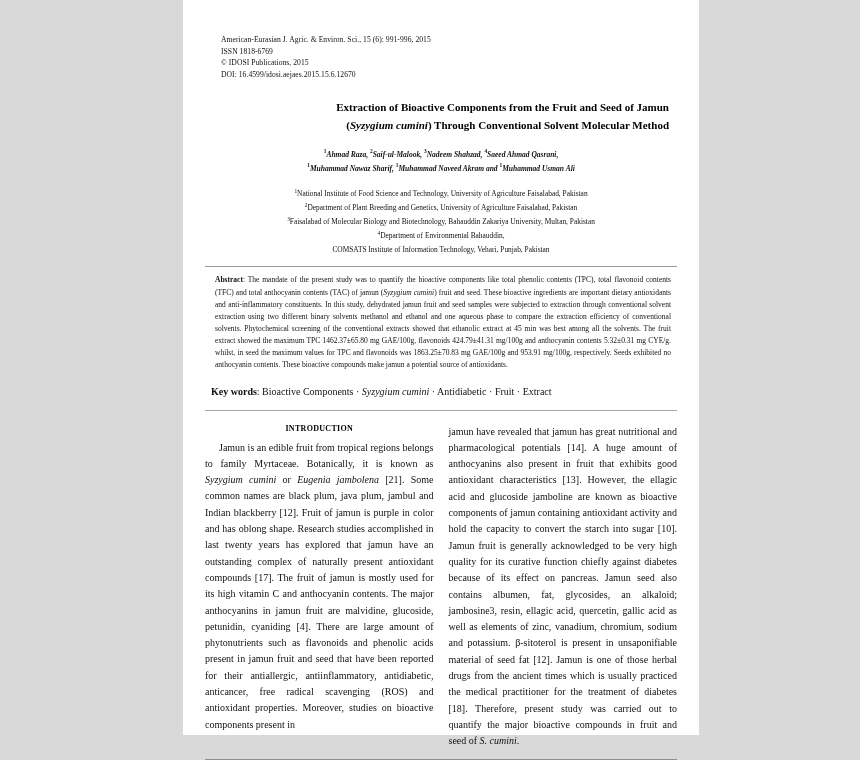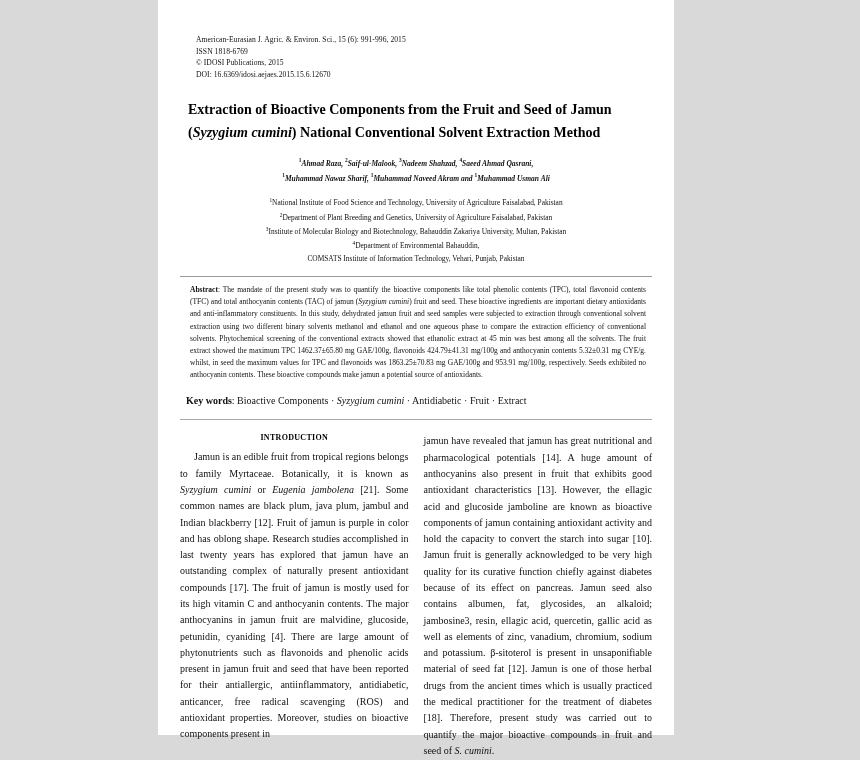--- a/index.html
+++ b/index.html
@@ -10,42 +10,42 @@
     font-family: "Liberation Serif", serif;
   }
   #viewport {
     position: relative;
     width: 860px; height: 760px;
     background: #d9d9d9;
     overflow: hidden;
   }
   #page {
     position: absolute;
-    left: 158px; top: 0px;
+    left: 183px; top: 0px;
     width: 516px; height: 735px;
     background: #ffffff;
     padding: 34px 20px 6px 20px;
   }
 
   
   .jheader {
     font-size: 7.6px;
     line-height: 1.52;
     color: #111;
     letter-spacing: 0.05px;
     margin-left: 18px;
   }
   .jheader div { white-space: nowrap; }
 
   
   .title-block {
-    text-align: left;
+    text-align: right;
     margin-top: 19px;
     font-weight: bold;
-    font-size: 14px;
+    font-size: 11px;
     line-height: 1.62;
     color: #000;
     padding: 0 10px;
   }
   .title-block i { font-style: italic; }
 
   
   .authors {
     text-align: center;
     margin-top: 12px;
@@ -147,37 +147,37 @@
 </head>
 <body>
 
 <div id="viewport">
   <div id="page">
 
     <div class="jheader">
       <div>American-Eurasian J. Agric. &amp; Environ. Sci., 15 (6): 991-996, 2015</div>
       <div>ISSN 1818-6769</div>
       <div>© IDOSI Publications, 2015</div>
-      <div>DOI: 16.6369/idosi.aejaes.2015.15.6.12670</div>
+      <div>DOI: 16.4599/idosi.aejaes.2015.15.6.12670</div>
     </div>
 
     <div class="title-block">
       <div>Extraction of Bioactive Components from the Fruit and Seed of Jamun</div>
-      <div><span>(</span><i>Syzygium cumini</i><span>) National Conventional Solvent Extraction Method</span></div>
+      <div><span>(</span><i>Syzygium cumini</i><span>) Through Conventional Solvent Molecular Method</span></div>
     </div>
 
     <div class="authors">
       <div><sup>1</sup>Ahmad Raza, <sup>2</sup>Saif-ul-Malook, <sup>3</sup>Nadeem Shahzad, <sup>4</sup>Saeed Ahmad Qasrani,</div>
       <div><sup>1</sup>Muhammad Nawaz Sharif, <sup>1</sup>Muhammad Naveed Akram  and <sup>1</sup>Muhammad Usman Ali</div>
     </div>
 
     <div class="affils">
       <div><sup>1</sup><span>National Institute of Food Science and Technology, University of Agriculture Faisalabad, Pakistan</span></div>
       <div><sup>2</sup><span>Department of Plant Breeding and Genetics, University of Agriculture Faisalabad, Pakistan</span></div>
-      <div><sup>3</sup><span>Institute of Molecular Biology and Biotechnology, Bahauddin Zakariya University, Multan, Pakistan</span></div>
+      <div><sup>3</sup><span>Faisalabad of Molecular Biology and Biotechnology, Bahauddin Zakariya University, Multan, Pakistan</span></div>
       <div><sup>4</sup><span>Department of Environmental Bahauddin,</span></div>
       <div><span>COMSATS Institute of Information Technology, Vehari, Punjab, Pakistan</span></div>
     </div>
 
     <div class="rule"></div>
 
     <div class="abstract">
       <b>Abstract</b><span>: The mandate of the present study was to quantify the bioactive components like total phenolic contents (TPC), total flavonoid contents (TFC) and total anthocyanin contents (TAC) of jamun (</span><i>Syzygium cumini</i><span>) fruit and seed. These bioactive ingredients are important dietary antioxidants and anti-inflammatory constituents. In this study, dehydrated jamun fruit and seed samples were subjected to extraction through conventional solvent extraction using two different binary solvents methanol and ethanol and one aqueous phase to compare the extraction efficiency of conventional solvents. Phytochemical screening of the conventional extracts showed that ethanolic extract at 45 min was best among all the solvents. The fruit extract showed the maximum TPC 1462.37±65.80 mg GAE/100g, flavonoids 424.79±41.31 mg/100g and anthocyanin contents 5.32±0.31 mg CYE/g. whilst, in seed the maximum values for TPC and flavonoids was 1863.25±70.83 mg GAE/100g and 953.91 mg/100g, respectively. Seeds exhibited no anthocyanin contents. These bioactive compounds make jamun a potential source of antioxidants.</span>
     </div>
 

